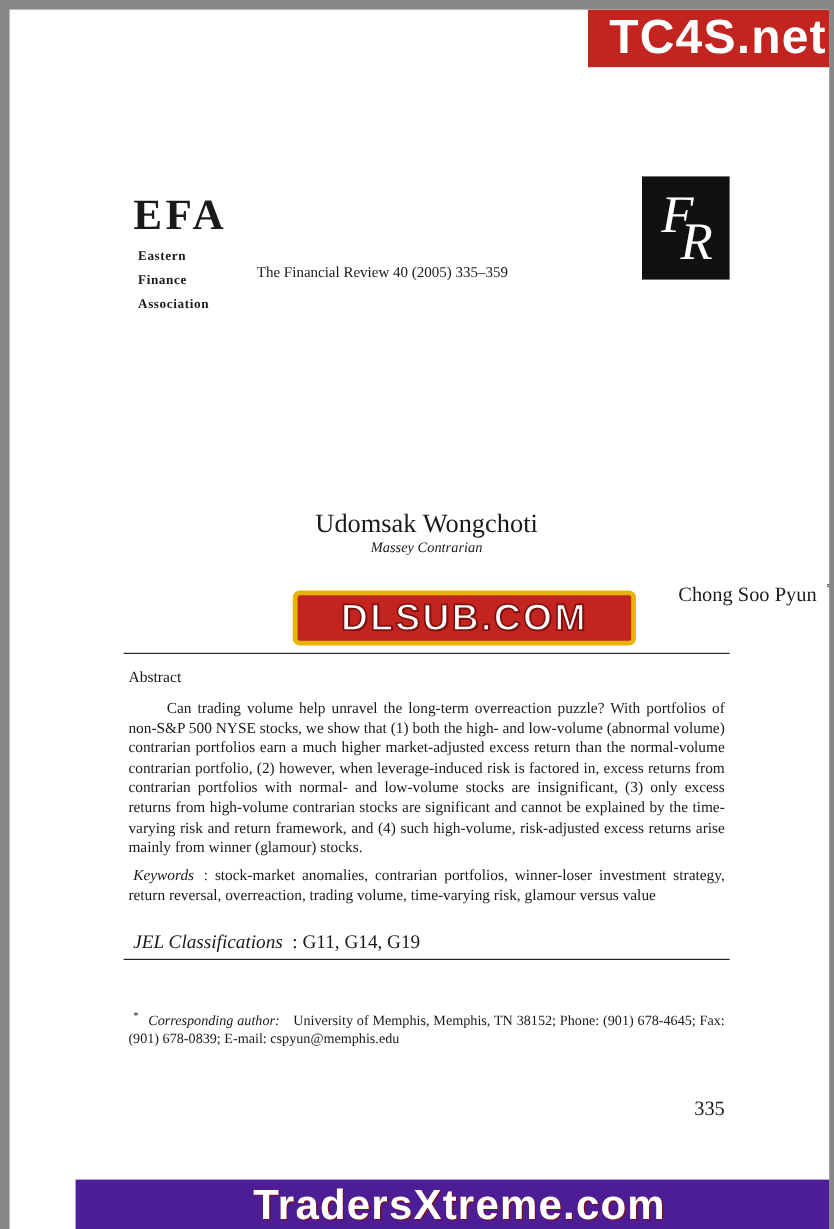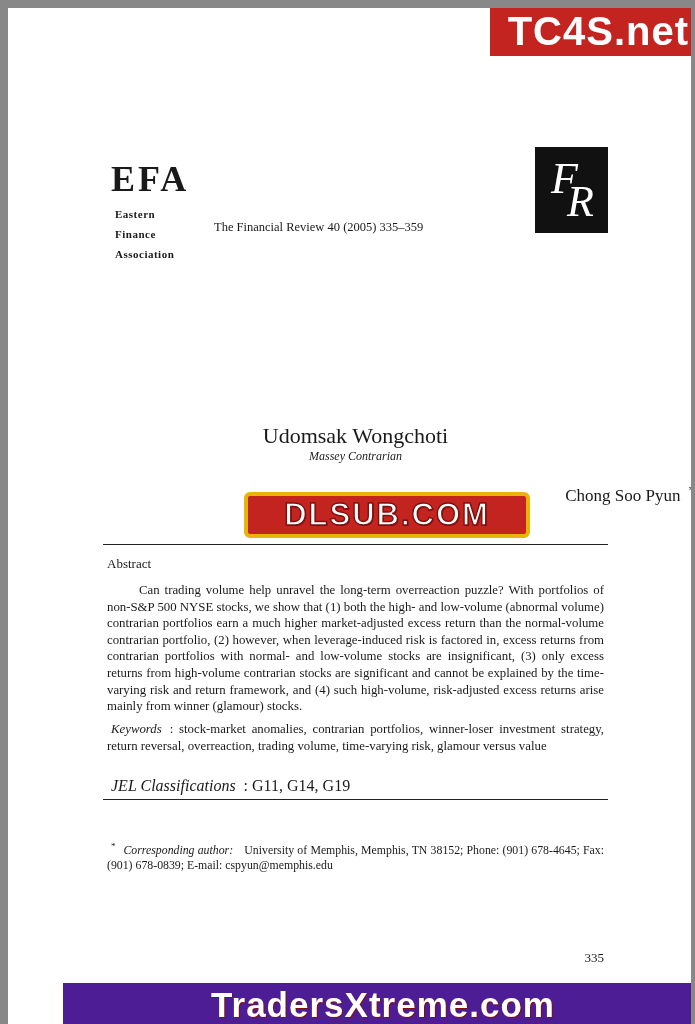--- a/index.html
+++ b/index.html
@@ -88,21 +88,21 @@
   .abstract-body .indent { display: inline-block; width: 28px; }
   .keywords { position: absolute; left: 95px; top: 709px; width: 505px; font-size: 12.8px; line-height: 16.6px; text-align: justify; }
   .jel { position: absolute; left: 95px; top: 765px; width: 505px; font-size: 16px; }
   .ital { font-style: italic; }
 
   
   .footnote { position: absolute; left: 95px; top: 827px; width: 505px; font-size: 11.8px; line-height: 15.5px; text-align: justify; }
   .footnote sup { font-size: 9px; }
   .acknowledgment { position: absolute; left: 95px; top: 869px; width: 505px; font-size: 11.8px; line-height: 15.5px; text-align: justify; }
 
-  .page-number { position: absolute; right: 95px; top: 938px; font-size: 13px; }
+  .page-number { position: absolute; right: 95px; top: 902px; font-size: 17px; }
 </style>
 </head>
 <body>
 
 <div class="page">
 
   <div class="wm wm-top">
     <span>TC4S.net</span>
   </div>
 

